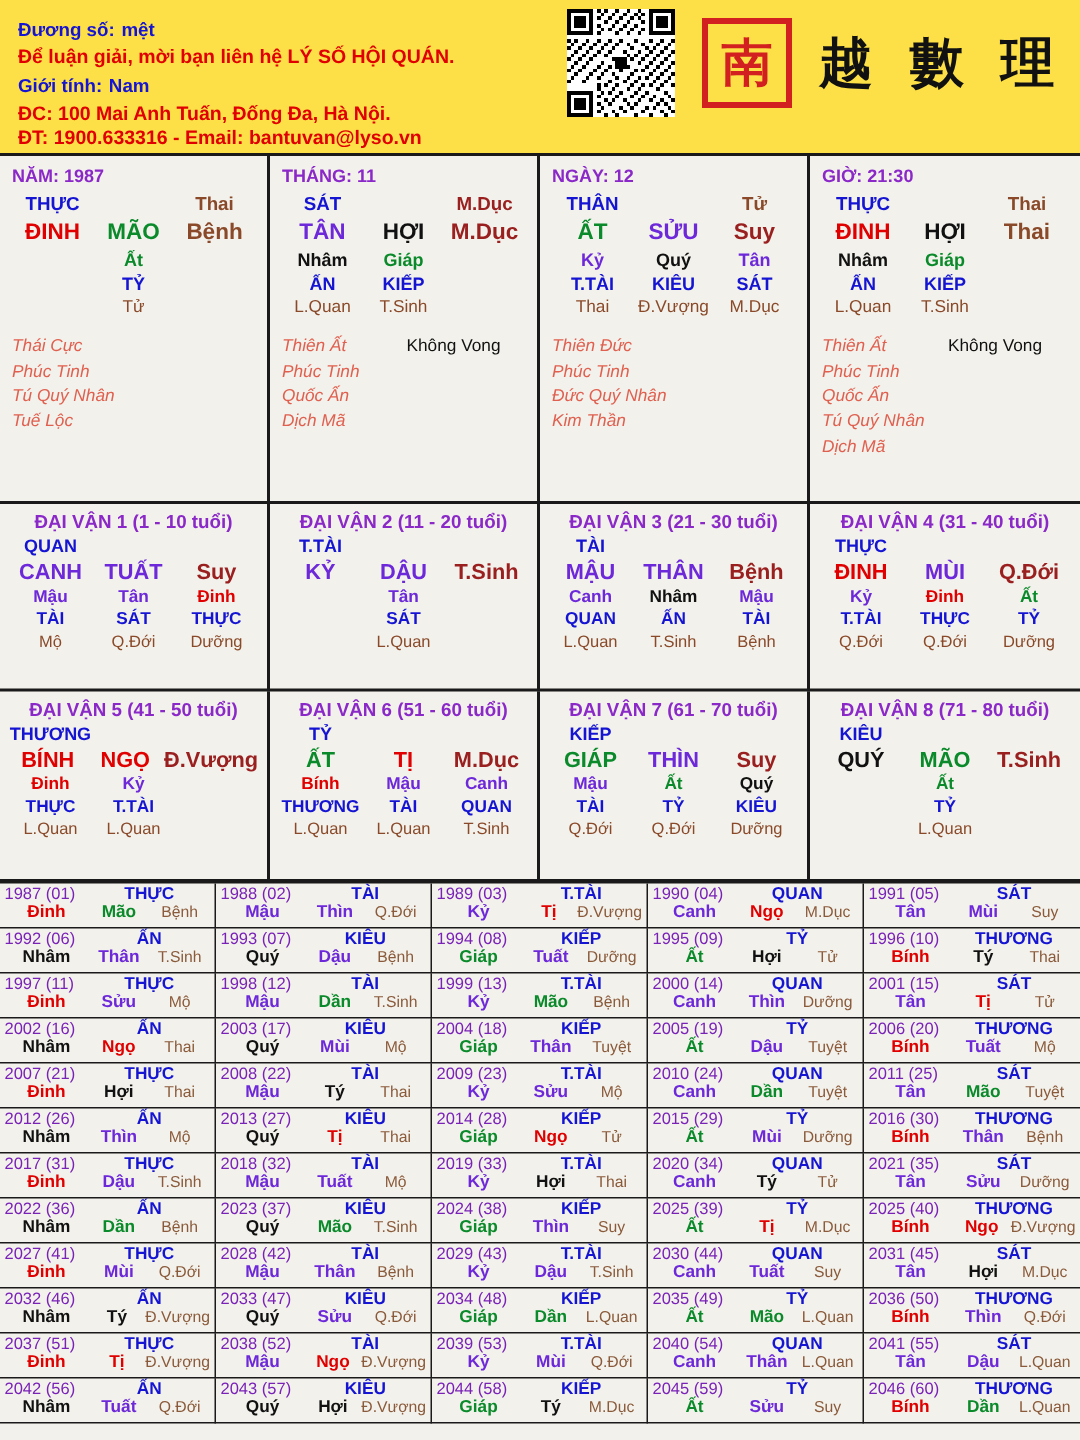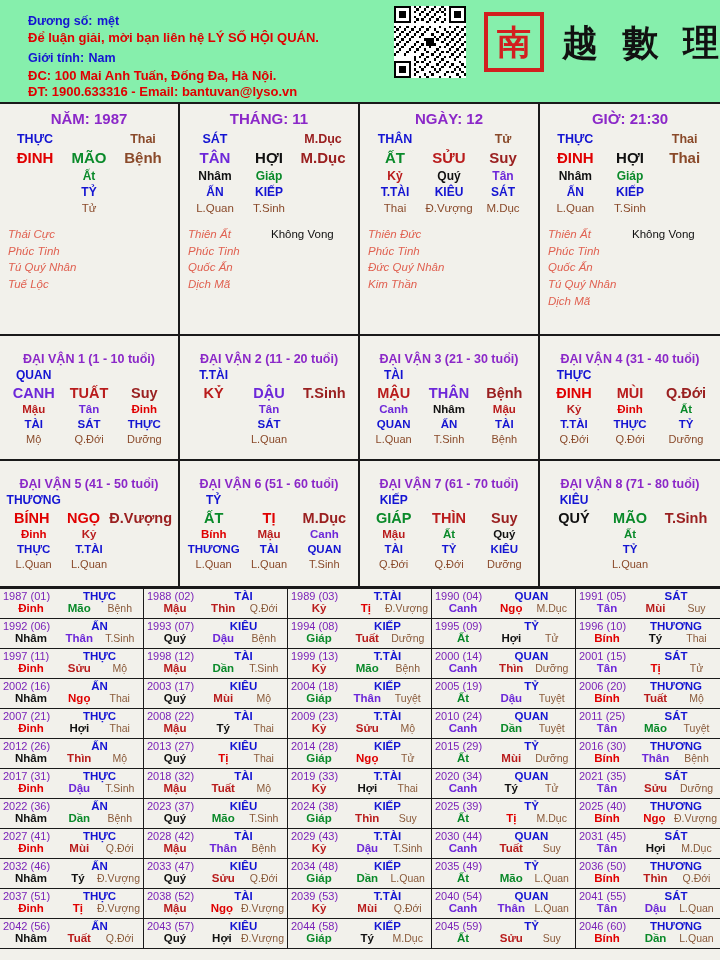--- a/index.html
+++ b/index.html
@@ -13,25 +13,24 @@
   #page {
     position: relative;
     width: 720px; height: 960px;
     background: #f2f1eb;
   }
 
   
   .header {
     position: relative;
     height: 104px;
-    background: #86efac;
+    background: #fde047;
     border-bottom: 2px solid #1a1a1a;
     display: flex;
     align-items: flex-start;
-    padding-left: 16px;
   }
   .hdr-left { padding: 10px 0 0 12px; flex: 0 0 auto; width: 370px; }
   .hdr-line { line-height: 1.28; white-space: nowrap; }
   .hdr-blue { color: #1414d2; font-weight: bold; font-size: 12.5px; }
   .hdr-red  { color: #e00000; font-weight: bold; font-size: 13px; }
   .hdr-lbl  { color: #1414d2; font-weight: bold; font-size: 12.5px; }
 
   .hdr-right { flex: 1; display: flex; align-items: center; justify-content: flex-start; gap: 18px; padding-top: 6px;}
 
   
@@ -73,24 +72,24 @@
     background: #f2f1eb;
   }
   .pillar {
     position: relative;
     height: 230px;
     padding: 6px 8px 4px 8px;
     border-right: 2px solid #1a1a1a;
   }
   .pillar:last-child { border-right: none; }
   .pillar-title {
-    text-align: center;
+    text-align: left;
     color: #8b28c8;
     font-weight: bold;
-    font-size: 15px;
+    font-size: 12px;
     margin-bottom: 4px;
   }
   .prow {
     display: grid;
     grid-template-columns: 1fr 1fr 1fr;
     text-align: center;
     line-height: 1.35;
   }
   .prow.r1 { font-size: 12.5px; font-weight: bold; }
   .prow.r2 { font-size: 15px; font-weight: bold; }
@@ -106,21 +105,21 @@
   .plist .col { line-height: 1.45; font-size: 11.5px; }
 
   
   .daivan {
     display: grid;
     grid-template-columns: 1fr 1fr 1fr 1fr;
     border-bottom: 2px solid #1a1a1a;
   }
   .dv-cell {
     height: 125px;
-    padding: 16px 6px;
+    padding: 5px 6px;
     border-right: 2px solid #1a1a1a;
     border-bottom: 2px solid #1a1a1a;
   }
   .daivan .dv-cell:nth-child(4n) { border-right: none; }
   .daivan .dv-cell:nth-child(n+5) { border-bottom: none; }
   .dv-title {
     text-align: center;
     color: #8b28c8;
     font-weight: bold;
     font-size: 12.5px;
@@ -161,21 +160,21 @@
     grid-template-columns: 56px 1fr 1fr;
     align-items: baseline;
   }
   .yc-stem   { font-size: 11.5px; font-weight: bold; text-align: center; }
   .yc-branch { font-size: 11.5px; font-weight: bold; text-align: center; }
   .yc-state  { font-size: 10.5px; color: #8a5a3a; text-align: center; }
 
   
   .c-red    { color: #e00000; }
   .c-green  { color: #0a8a2a; }
-  .c-gold   { color: #b91c1c; }
+  .c-gold   { color: #6d28d9; }
   .c-grey   { color: #6d28d9; }
   .c-black  { color: #111111; }
   .c-blue   { color: #1414d2; }
   .c-brown  { color: #8a4a2a; }
   .c-maroon { color: #9a2020; }
   .c-salmon { color: #e06050; font-style: italic; }
 </style>
 </head>
 <body>
 

